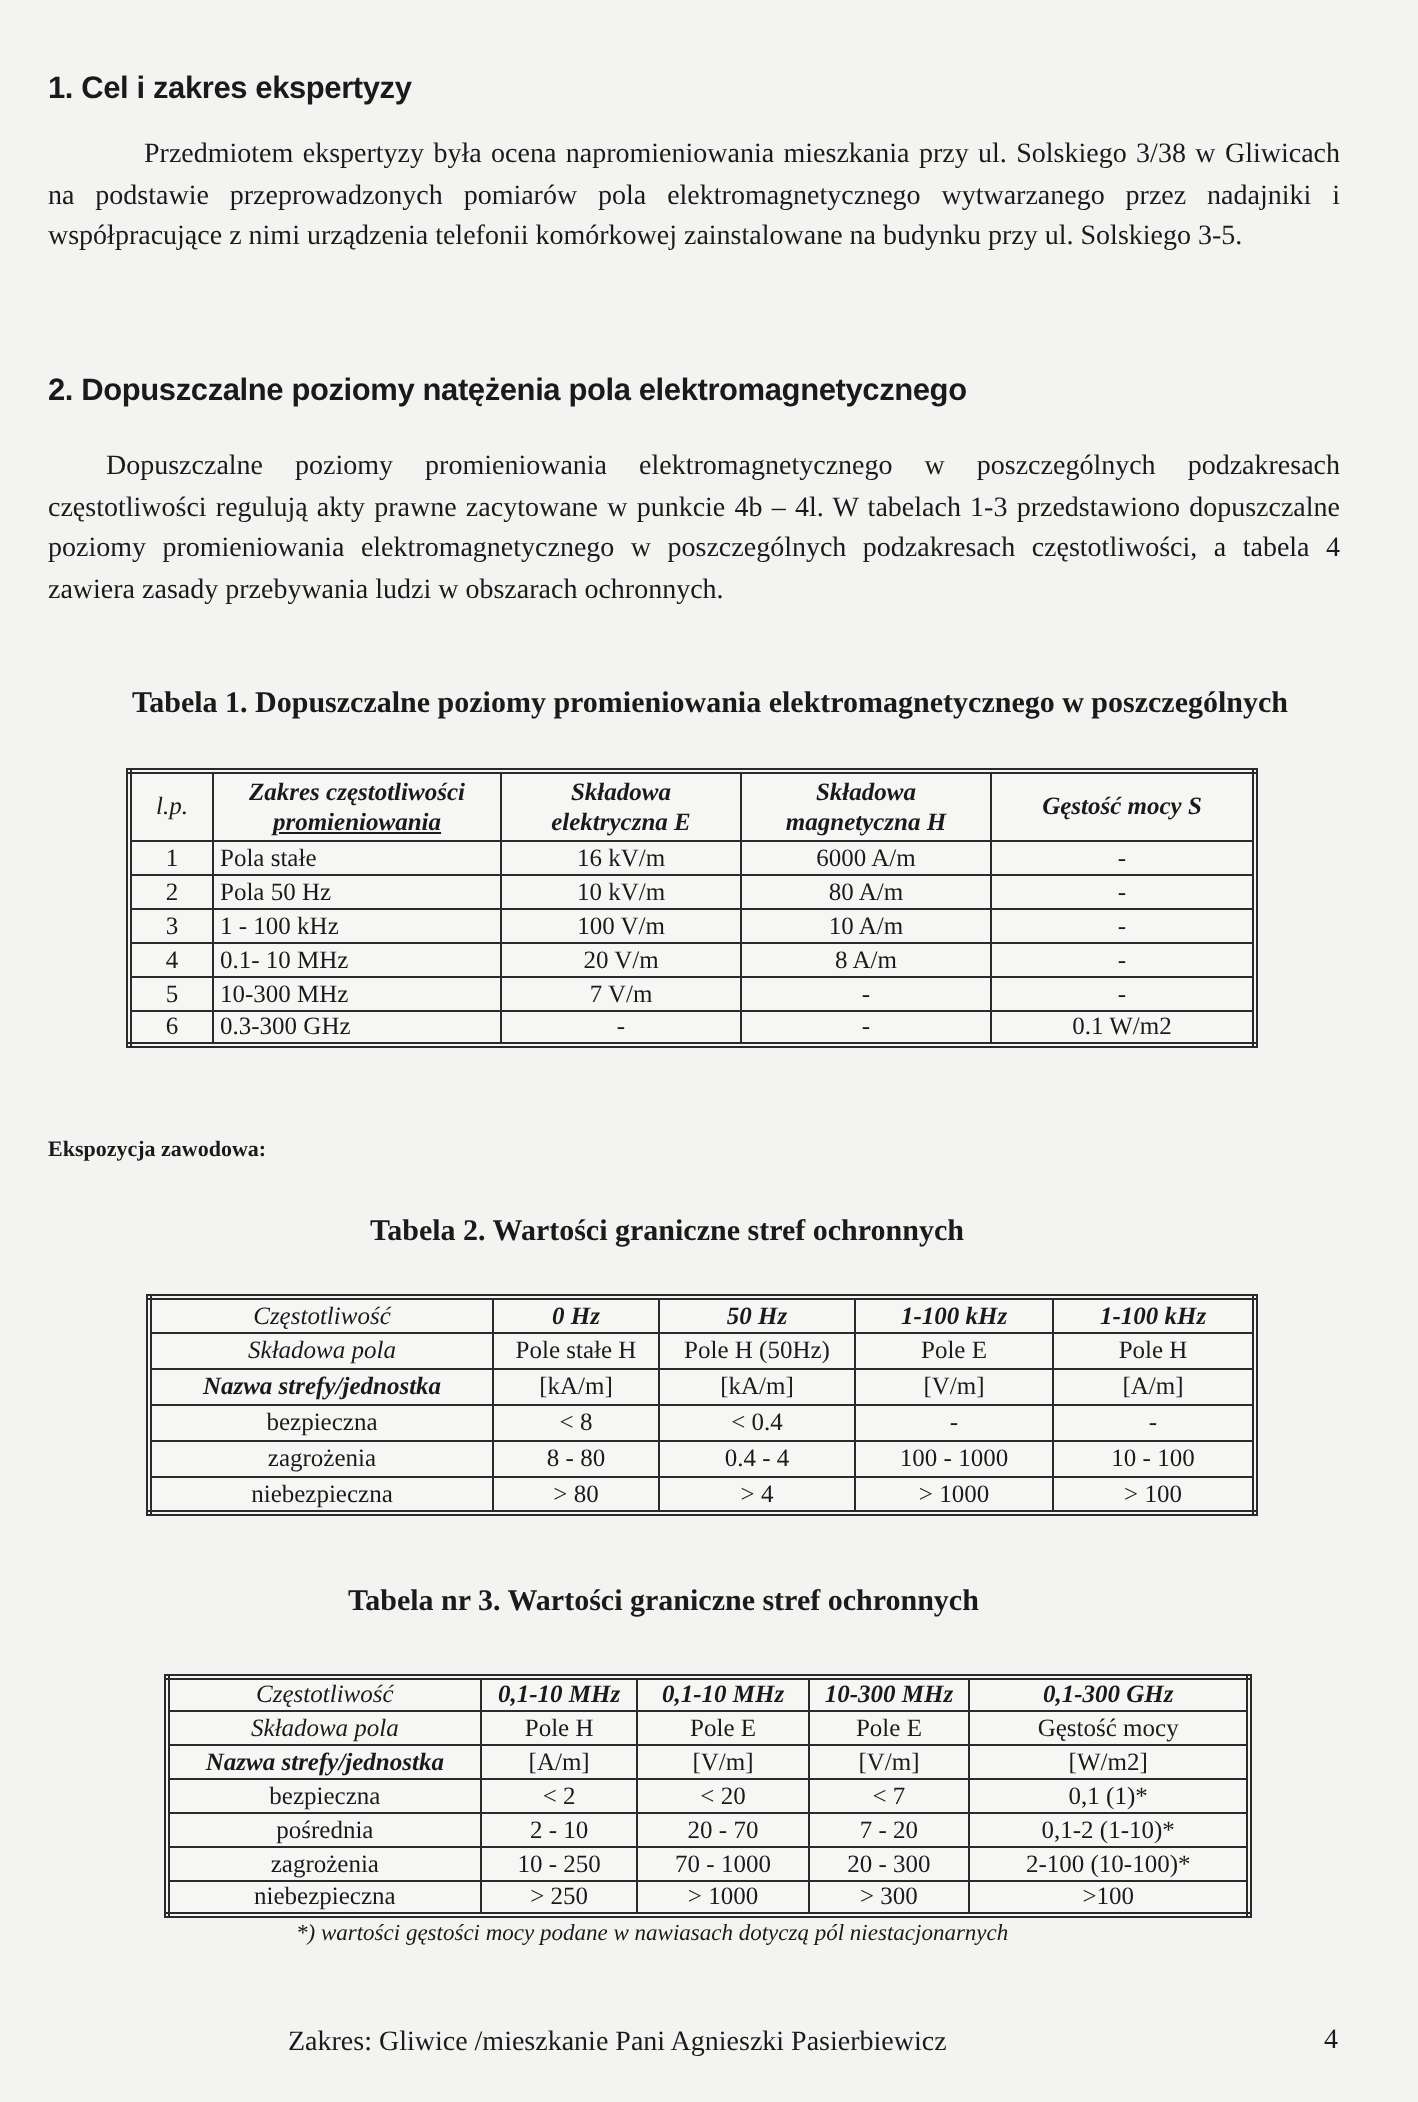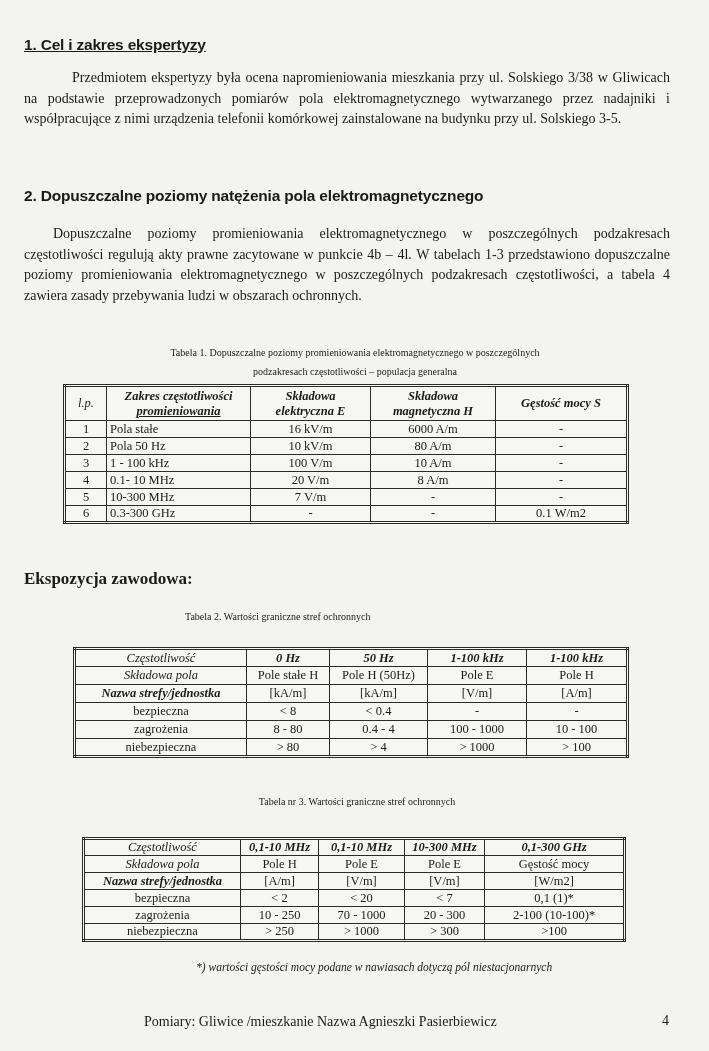--- a/index.html
+++ b/index.html
@@ -12,53 +12,52 @@
   .h1 {
     position: absolute; left: 24px;
     font-family: "Liberation Sans", sans-serif; font-weight: bold; font-size: 15.5px;
     letter-spacing: -0.2px;
   }
   .para {
     position: absolute; left: 24px; width: 646px;
     font-size: 14px; line-height: 20.5px; text-align: justify;
   }
   .caption {
-    position: absolute; font-weight: normal; font-size: 10px; line-height: 19px; text-align: center;
+    position: absolute; font-weight: bold; font-size: 15px; line-height: 19px; text-align: center;
   }
   table.doc {
     position: absolute; border-collapse: collapse; table-layout: fixed;
     border: 3px double #2a2a2a;
     background: #f6f6f4;
   }
   table.doc td {
     border: 1px solid #2a2a2a; padding: 0 3px; font-size: 12.5px; line-height: 15px;
     text-align: center; white-space: nowrap; overflow: hidden;
   }
   table.doc td.left { text-align: left; }
   table.doc td.it { font-style: italic; }
   table.doc td.bi { font-style: italic; font-weight: bold; }
   .footnote {
-    position: absolute; font-style: italic; font-size: 11.5px; margin-left: 48px;
+    position: absolute; font-style: italic; font-size: 11.5px;
   }
   .footer {
     position: absolute; font-size: 14px;
   }
 </style>
 </head>
 <body>
 
-<div class="h1" style="top:36px;text-decoration:underline;">1. Cel i zakres ekspertyzy</div>
+<div class="h1" style="top:36px;">1. Cel i zakres ekspertyzy</div>
 <div class="para" style="top:68px; text-indent:48px;">Przedmiotem ekspertyzy była ocena napromieniowania mieszkania przy ul. Solskiego 3/38 w Gliwicach na podstawie przeprowadzonych pomiarów pola elektromagnetycznego wytwarzanego przez nadajniki i współpracujące z nimi urządzenia telefonii komórkowej zainstalowane na budynku przy ul. Solskiego 3-5.</div>
 
 <div class="h1" style="top:187px;">2. Dopuszczalne poziomy natężenia pola elektromagnetycznego</div>
 <div class="para" style="top:224px; text-indent:29px;">Dopuszczalne poziomy promieniowania elektromagnetycznego w poszczególnych podzakresach częstotliwości regulują akty prawne zacytowane w punkcie 4b – 4l. W tabelach 1-3 przedstawiono dopuszczalne poziomy promieniowania elektromagnetycznego w poszczególnych podzakresach częstotliwości, a tabela 4 zawiera zasady przebywania ludzi w obszarach ochronnych.</div>
 
 <div class="caption" style="top:343px; left:10px; width:690px;">
   <div>Tabela 1. Dopuszczalne poziomy promieniowania elektromagnetycznego w poszczególnych</div>
-  <div>podzakresach częstotliwości – populacja generalna</div>
 </div>
 <table class="doc" style="left:63px; top:384px; width:563px;padding-left:40px;">
   <colgroup>
     <col style="width:42px">
       <col style="width:144px">
       <col style="width:120px">
       <col style="width:125px">
       <col style="width:132px">
   </colgroup>
   <tbody>
@@ -120,21 +119,21 @@
   <tr style="height:17px;">
     <td>6</td>
     <td class="left">0.3-300 GHz</td>
     <td>-</td>
     <td>-</td>
     <td>0.1 W/m2</td>
   </tr>
 </tbody>
   </table>
 
-<div style="position:absolute; left:24px; top:569px; font-weight:bold; font-size:17px;">Ekspozycja zawodowa:</div>
+<div style="position:absolute; left:24px; top:569px; font-weight:bold; font-size:11px;">Ekspozycja zawodowa:</div>
 
 <div class="caption" style="top:607px; left:185px; width:320px; text-align:left;">
   <div>Tabela 2. Wartości graniczne stref ochronnych</div>
 </div>
 <table class="doc" style="left:73px; top:647px; width:553px;">
   <colgroup>
     <col style="width:172px">
       <col style="width:83px">
       <col style="width:98px">
       <col style="width:99px">
@@ -179,21 +178,21 @@
   <tr style="height:18px;">
     <td>niebezpieczna</td>
     <td>&gt; 80</td>
     <td>&gt; 4</td>
     <td>&gt; 1000</td>
     <td>&gt; 100</td>
   </tr>
 </tbody>
   </table>
 
-<div class="caption" style="top:792px; left:170px; width:370px; text-align:center;">
+<div class="caption" style="top:792px; left:170px; width:370px; text-align:left;">
   <div style="padding-left:4px;">Tabela nr 3. Wartości graniczne stref ochronnych</div>
 </div>
 <table class="doc" style="left:82px; top:837px; width:544px;">
   <colgroup>
     <col style="width:156px">
       <col style="width:78px">
       <col style="width:85px">
       <col style="width:80px">
       <col style="width:139px">
   </colgroup>
@@ -220,31 +219,38 @@
     <td>[W/m2]</td>
   </tr>
   <tr style="height:17px;">
     <td>bezpieczna</td>
     <td>&lt; 2</td>
     <td>&lt; 20</td>
     <td>&lt; 7</td>
     <td>0,1 (1)*</td>
   </tr>
   <tr style="height:17px;">
+    <td>pośrednia</td>
+    <td>2 - 10</td>
+    <td>20 - 70</td>
+    <td>7 - 20</td>
+    <td>0,1-2 (1-10)*</td>
+  </tr>
+  <tr style="height:17px;">
     <td>zagrożenia</td>
     <td>10 - 250</td>
     <td>70 - 1000</td>
     <td>20 - 300</td>
     <td>2-100 (10-100)*</td>
   </tr>
   <tr style="height:17px;">
     <td>niebezpieczna</td>
     <td>&gt; 250</td>
     <td>&gt; 1000</td>
     <td>&gt; 300</td>
     <td>&gt;100</td>
   </tr>
 </tbody>
   </table>
 <div class="footnote" style="left:148px; top:961px;">*) wartości gęstości mocy podane w nawiasach dotyczą pól niestacjonarnych</div>
 
-<div class="footer" style="left:144px; top:1014px;">Pomiary: Gliwice /mieszkanie  Nazwa Agnieszki Pasierbiewicz</div>
+<div class="footer" style="left:144px; top:1014px;">Zakres: Gliwice /mieszkanie  Pani Agnieszki Pasierbiewicz</div>
 <div class="footer" style="left:662px; top:1013px;">4</div>
 
 </body></html>

